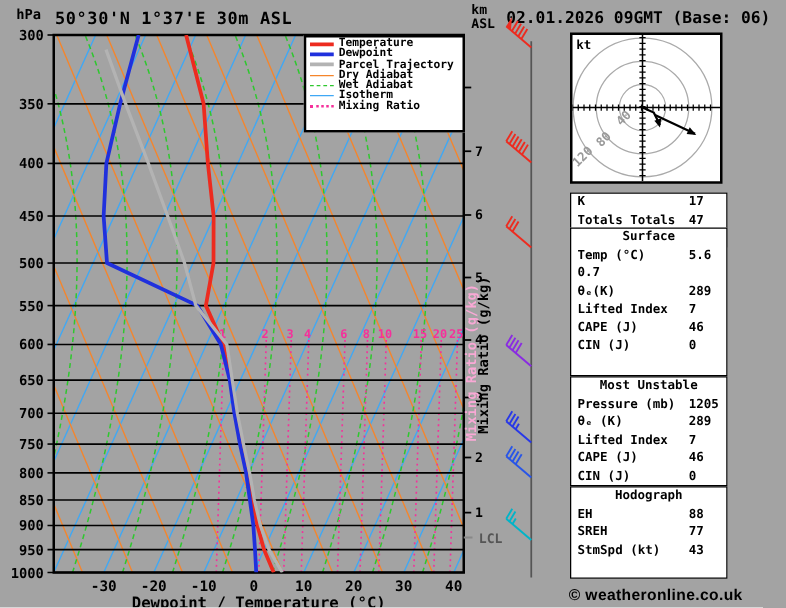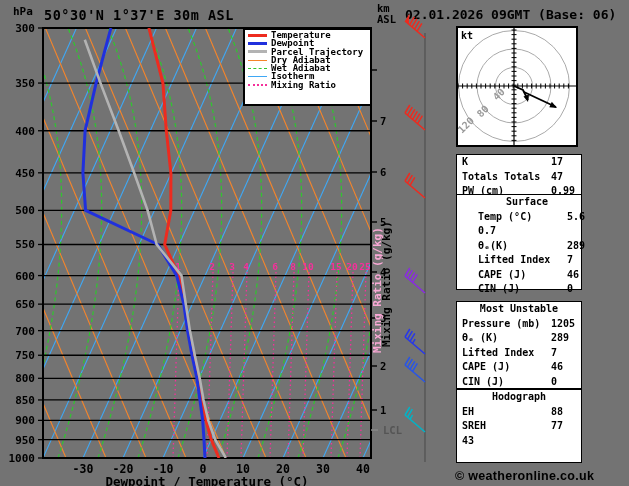--- a/index.html
+++ b/index.html
@@ -1,16 +1,16 @@
 <!DOCTYPE html>
 <html><head>
 <meta charset="utf-8">
 <style>
   html,body{margin:0;padding:0;background:#fff;}
-  #stage{position:relative;width:629px;height:486px;background:#737373;overflow:hidden;
+  #stage{position:relative;width:629px;height:486px;background:#a3a3a3;overflow:hidden;
          font-family:"DejaVu Sans Mono",monospace;color:#000;}
   .abs{position:absolute;}
   .b{font-weight:bold;}
   #title{left:44px;top:7px;font-size:13.5px;letter-spacing:.5px;text-align:center;}
   #datetime{left:405px;top:7px;font-size:13px;letter-spacing:0px;}
   #hpa{left:13px;top:5px;font-size:11px;}
   #kmasl{left:377px;top:3px;font-size:10.5px;line-height:11px;text-align:left;}
   #copyright{left:455px;top:469px;font-size:12.5px;font-family:"Liberation Sans",sans-serif;letter-spacing:.3px;}
   
   #legend{left:243px;top:28px;width:129px;height:78px;border:2px solid #000;background:#fff;
@@ -357,21 +357,21 @@
         </div>
         <div class="irow">
           <span class="ilabel">Totals Totals</span>
           <span>47</span>
         </div>
         <div class="irow">
           <span class="ilabel">PW (cm)</span>
           <span>0.99</span>
         </div>
       </div>
-      <div class="ibox" style="top: 194px; height: 96px; padding-left: 16px;">
+      <div class="ibox" style="top: 182px; height: 119px;">
         <div class="ihead">Surface</div>
         <div class="irow">
           <span class="ilabel">Temp (°C)</span>
           <span>5.6</span>
         </div>
         <div class="irow">
           <span>0.7</span>
         </div>
         <div class="irow">
           <span class="ilabel">θₑ(K)</span>
@@ -417,19 +417,20 @@
         <div class="ihead">Hodograph</div>
         <div class="irow">
           <span class="ilabel">EH</span>
           <span>88</span>
         </div>
         <div class="irow">
           <span class="ilabel">SREH</span>
           <span>77</span>
         </div>
         <div class="irow">
+          <span class="ilabel">StmSpd (kt)</span>
           <span>43</span>
         </div>
       </div>
     </div>
 
   <div id="copyright" class="abs b">© weatheronline.co.uk</div>
 </div>
 
 </body></html>

